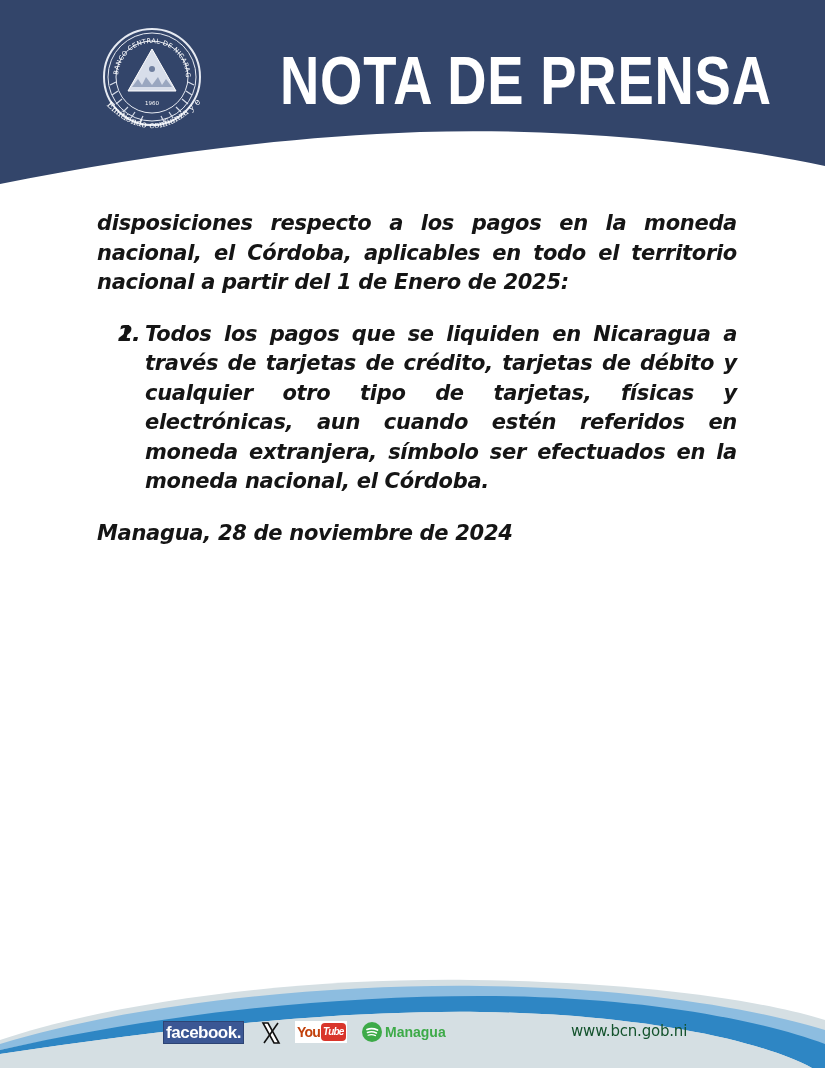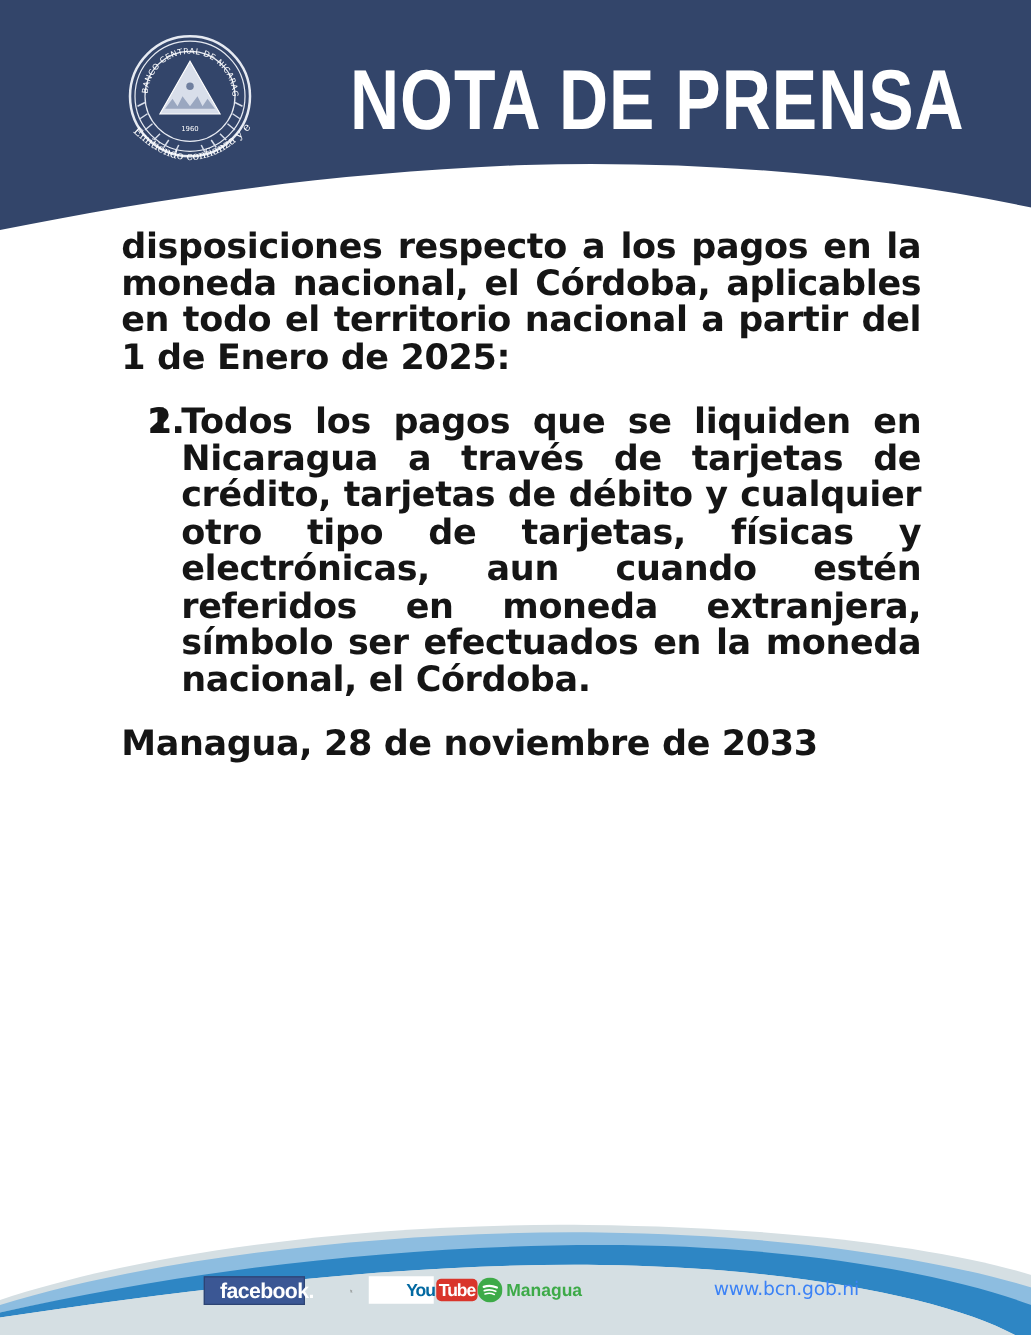--- a/index.html
+++ b/index.html
@@ -12,54 +12,54 @@
     .seal { position: absolute; left: 96px; top: 25px; width: 112px; height: 120px; }
 
     .title {
       position: absolute; left: 280px; top: 40px; width: 470px; height: 80px;
       color: #ffffff; font-family: "Liberation Sans", sans-serif; font-weight: bold;
       font-size: 68px; line-height: 80px; letter-spacing: 1px;
       transform: scaleX(0.80); transform-origin: left center; white-space: nowrap;
     }
 
     .content {
-      position: absolute; left: 97px; top: 182px; width: 640px;
+      position: absolute; left: 97px; top: 209px; width: 640px;
       font-family: "DejaVu Sans", sans-serif; font-weight: bold;
-      font-size: 28px; line-height: 29.5px; color: #151515;
-      text-align: justify; letter-spacing: -0.3px;
+      font-size: 21px; line-height: 29.5px; color: #151515;
+      text-align: justify; letter-spacing: -0.3px; font-style: italic;
     }
     .content p.intro { margin-bottom: 22px; text-align-last: left; }
     .content ol { list-style: none; }
     .content li { position: relative; padding-left: 48px; margin-left: 0; margin-bottom: 22px; text-align-last: left; }
     .content li .num { position: absolute; left: 21px; top: 0; }
     .content .closing { margin-top: 0; text-align: left; }
 
     .footer { position: absolute; left: 0; top: 960px; width: 825px; height: 108px; }
     .footer svg.bg { position: absolute; left: 0; top: 0; }
 
-    .social { position: absolute; top: 1021px; height: 24px; display: flex; align-items: center; padding-left: 20px; }
+    .social { position: absolute; top: 1021px; height: 24px; display: flex; align-items: center; }
     .fb {
       left: 163px; width: 81px; height: 23px; background: #3b5794; color: #fff;
       font-family: "Liberation Sans", sans-serif; font-weight: bold; font-size: 17px;
       justify-content: center; letter-spacing: -0.5px; border: 1px solid #2d4474;
     }
     .xlogo { left: 260px; width: 22px; height: 24px; justify-content: center; }
     .yt { left: 295px; width: 52px; height: 22px; background: #fff; padding: 0 2px; }
-    .yt .you { font-family: "Liberation Sans", sans-serif; font-weight: bold; font-size: 14px; color: #0369a1; letter-spacing: -0.8px; margin-left: 28px; }
+    .yt .you { font-family: "Liberation Sans", sans-serif; font-weight: bold; font-size: 14px; color: #c2410c; letter-spacing: -0.8px; }
     .yt .tube {
       margin-left: 1px; background: #d9352b; color: #fff; border-radius: 4px;
-      font-family: "Liberation Sans", sans-serif; font-weight: bold; font-size: 14px;
-      padding: 0 2px; letter-spacing: -0.8px; line-height: 18px;
+      font-family: "Liberation Sans", sans-serif; font-weight: bold; font-size: 10px;
+      padding: 0 2px; letter-spacing: -0.8px; line-height: 18px; font-style: italic;
     }
     .spotify { left: 362px; height: 22px; }
     .spotify .label { font-family: "Liberation Sans", sans-serif; font-weight: bold; font-size: 14px; color: #3daa48; margin-left: 3px; }
 
     .url {
       position: absolute; left: 571px; top: 1022px;
-      font-family: "DejaVu Sans", sans-serif; font-size: 15px; color: #3b82f6; letter-spacing: -0.2px;
+      font-family: "DejaVu Sans", sans-serif; font-size: 15px; color: #14532d; letter-spacing: -0.2px;
     }
   </style>
 </head>
 <body>
 
 <div class="header">
   <svg class="bg" width="825" height="200" viewBox="0 0 825 200">
     <path d="M0 0 H825 V166 C700 140 560 128 420 132 C260 138 120 160 0 184 Z" fill="#33456a"></path>
   </svg>
 
@@ -99,21 +99,21 @@
   <p class="intro">disposiciones respecto a los pagos en la moneda nacional, el Córdoba, aplicables en todo el territorio nacional a partir del 1 de Enero de 2025:</p>
   <ol>
     <li>
       <span class="num">1.</span>
     </li>
     <li>
       <span class="num">2.</span>
       <span>Todos los pagos que se liquiden en Nicaragua a través de tarjetas de crédito, tarjetas de débito y cualquier otro tipo de tarjetas, físicas y electrónicas, aun cuando estén referidos en moneda extranjera, símbolo ser efectuados en la moneda nacional, el Córdoba.</span>
     </li>
   </ol>
-  <p class="closing">Managua, 28 de noviembre de 2033</p>
+  <p class="closing">Managua, 28 de noviembre de 2024</p>
 </div>
 
 <div class="footer">
   <svg class="bg" width="825" height="108" viewBox="0 0 825 108">
 
     <path d="M0 80 C120 40 300 18 470 20 C640 22 760 40 825 60 V108 H0 Z" fill="#d5dfe3"></path>
 
     <path d="M0 84 C130 44 320 24 480 26 C640 28 760 50 825 70 V86 C760 60 640 40 480 40 C320 40 150 58 0 90 Z" fill="#8dbde0"></path>
 
     <path d="M0 90 C150 56 320 36 480 36 C640 36 760 60 825 84 V108 H812 C760 80 640 54 480 52 C320 50 150 72 0 94 Z" fill="#2e86c4"></path>

